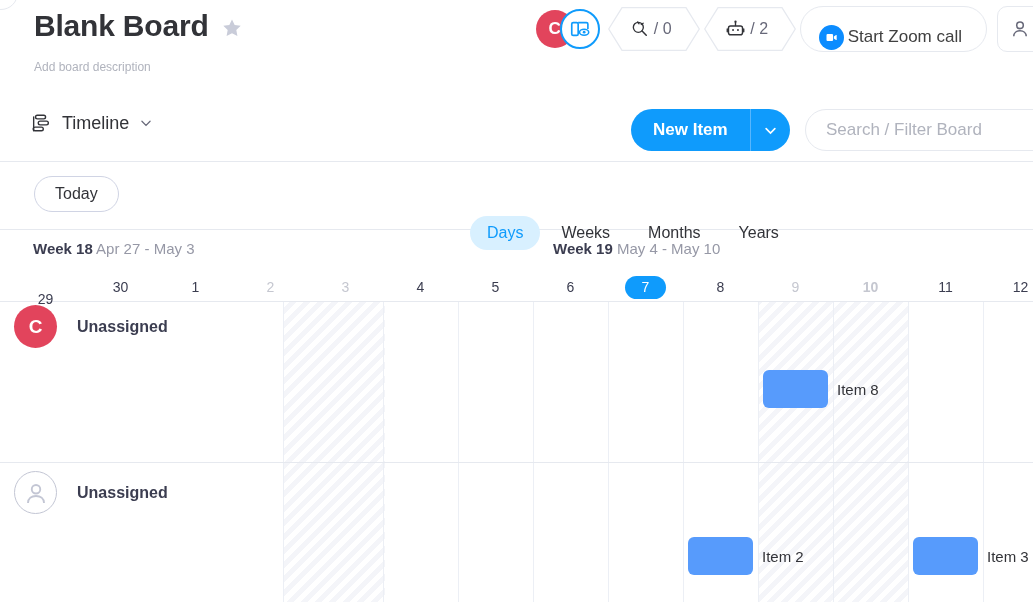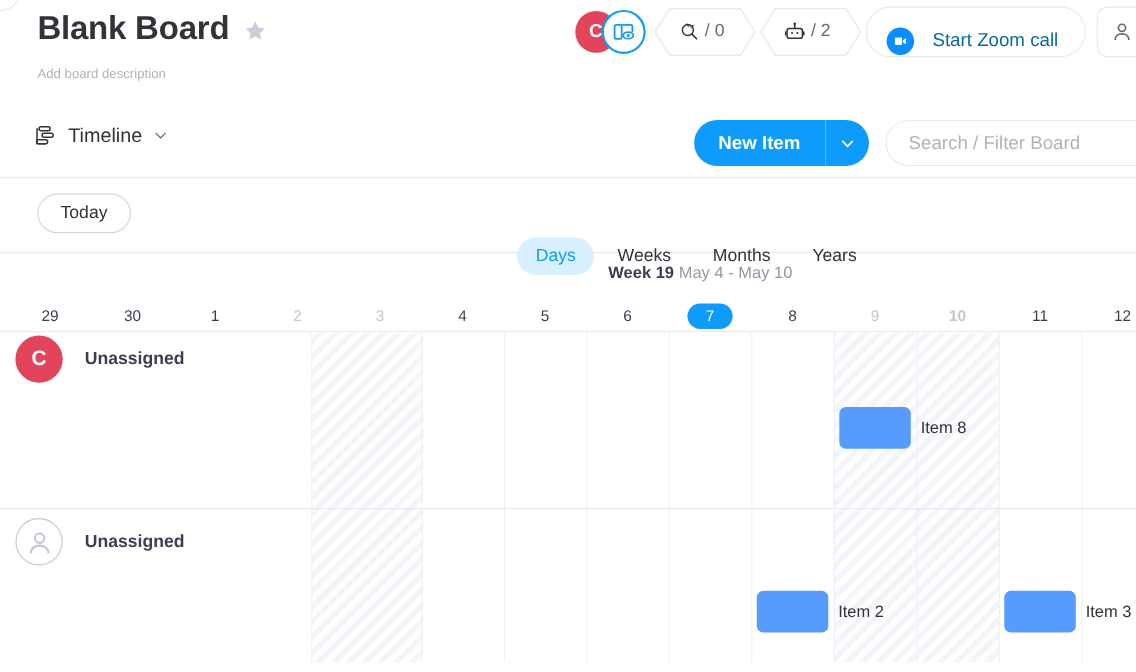--- a/index.html
+++ b/index.html
@@ -61,23 +61,23 @@
     border-radius: 24px / 22px;
     background: #fff; font-size: 16px; color: #676879;
     clip-path: polygon(14px 0, calc(100% - 14px) 0, 100% 50%, calc(100% - 14px) 100%, 14px 100%, 0 50%);
   }
   .hex-wrap { position: relative; }
   .hex-outline {
     position: absolute; inset: 0; pointer-events: none;
   }
   .zoom-btn {
     height: 46px; padding: 16px 24px 0 18px;
-    display: flex; align-items: center; gap: 17px;
+    display: flex; align-items: center; gap: 4px;
     border: 1px solid #e6e9ef; border-radius: 24px;
-    background: #fff; font-size: 17px; color: #0369a1;
+    background: #fff; font-size: 17px; color: #404040;
   }
   .zoom-dot {
     width: 25px; height: 25px; border-radius: 50%;
     background: #0b8cff;
     display: flex; align-items: center; justify-content: center;
   }
   .invite-btn {
     height: 46px; width: 46px; margin-right: -10px;
     display: flex; align-items: center; justify-content: center;
     border: 1px solid #e6e9ef; border-radius: 10px; background: #fff;
@@ -312,28 +312,32 @@
     <div class="today-btn">Today</div>
     <div class="zoom-tabs">
       <div class="ztab active">Days</div>
       <div class="ztab">Weeks</div>
       <div class="ztab">Months</div>
       <div class="ztab">Years</div>
     </div>
   </div>
 
   <div class="week-row">
+    <div class="week-label" style="left:33px">
+      <b>Week 18</b>
+      <span>Apr 27 - May 3</span>
+    </div>
     <div class="week-label" style="left:553px">
       <b>Week 19</b>
       <span>May 4 - May 10</span>
     </div>
   </div>
 
   <div class="day-row" id="day-row">
-      <div class="day-cell" style="left: 8px;">
+      <div class="day-cell" style="left: 8px; margin-top: 12px;">
         <span>29</span>
       </div>
       <div class="day-cell" style="left: 83px;">
         <span>30</span>
       </div>
       <div class="day-cell" style="left: 158px;">
         <span>1</span>
       </div>
       <div class="day-cell dim" style="left: 233px;">
         <span>2</span>

